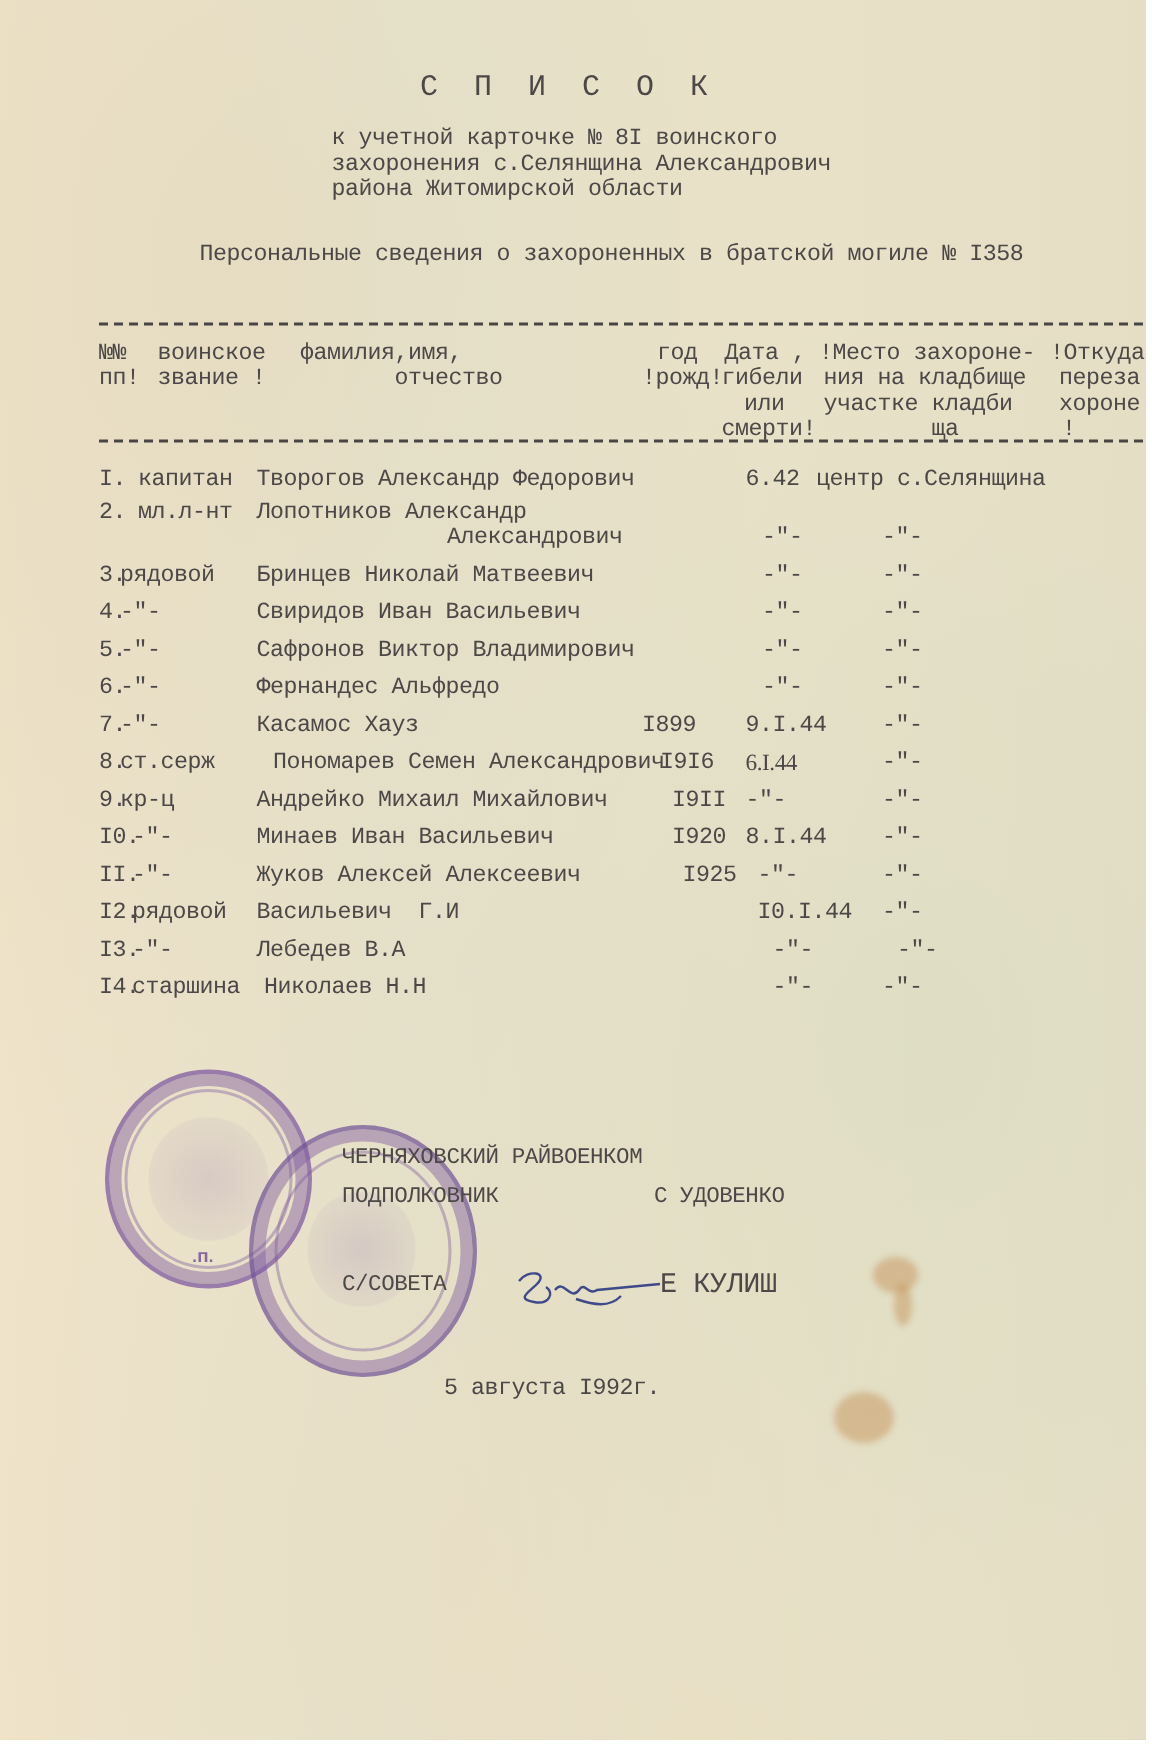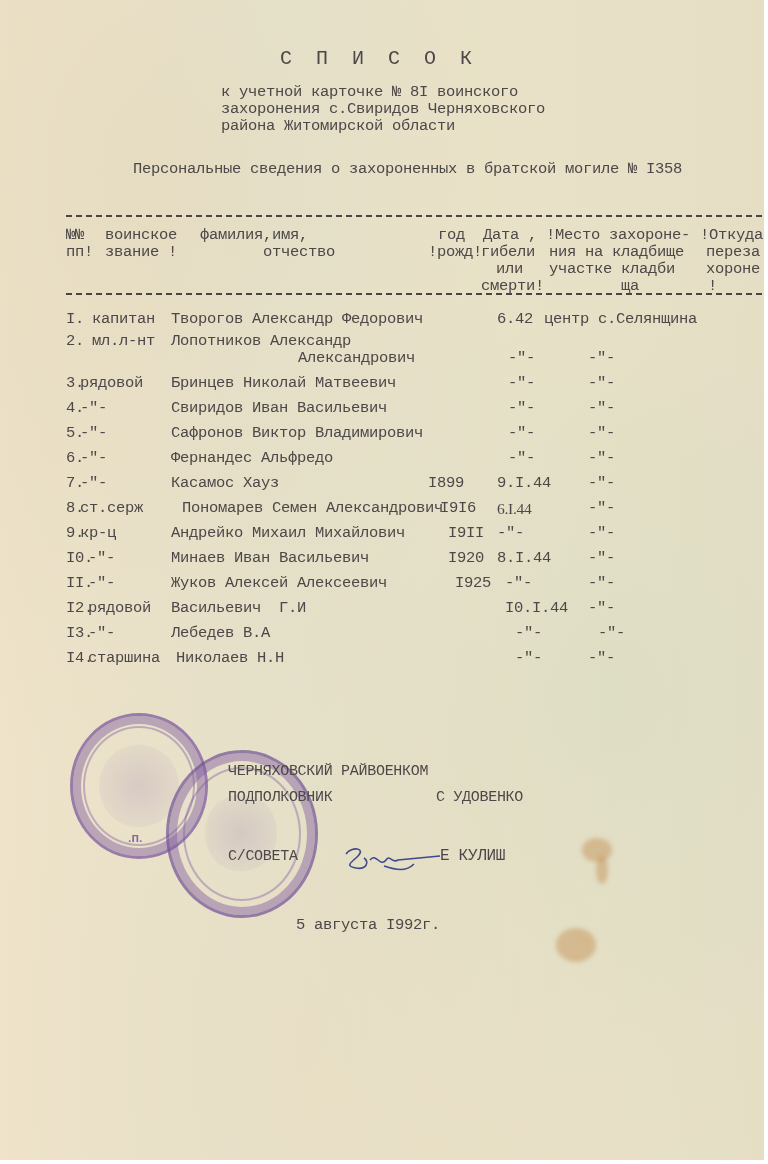--- a/index.html
+++ b/index.html
@@ -38,21 +38,21 @@
   .sig { position:absolute; }
   .sig path { fill:none; stroke:#3e4a8a; stroke-width:1.6; }
 </style>
 </head>
 <body>
 
 <div class="paper">
 
   <div class="t title" style="left:280px; top:50px;">С П И С О К</div>
   <div class="t" style="left:221px; top:84px;">к учетной карточке № 8I воинского</div>
-  <div class="t" style="left:221px; top:101px;">захоронения с.Свиридов Черняховского</div>
+  <div class="t" style="left:221px; top:101px;">захоронения с.Селянщина Александрович</div>
   <div class="t" style="left:221px; top:118px;">района Житомирской области</div>
   <div class="t" style="left:133px; top:161px;">Персональные сведения о захороненных в братской могиле № I358</div>
 
   <div class="rule" style="left:66px; top:215px; width:696px;"></div>
   <div class="rule" style="left:66px; top:293px; width:696px;"></div>
 
   <div>
     <div class="t" style="left:66px; top:227px;">№№</div>
     <div class="t" style="left:66px; top:244px;">пп!</div>
     <div class="t" style="left:105px; top:227px;">воинское</div>
@@ -203,21 +203,21 @@
   </div>
   <div class="stamp" style="left:166px; top:750px; width:146px; height:162px; border-color:rgba(110,80,150,0.7);">
     <div class="inner" style="left:14px; top:14px; width:114px; height:130px;"></div>
     <div class="emblem" style="left:36px; top:40px; width:72px; height:80px;"></div>
   </div>
 
   <div class="t" style="left:228px; top:763px; font-size:15px;">ЧЕРНЯХОВСКИЙ РАЙВОЕНКОМ</div>
   <div class="t" style="left:228px; top:789px; font-size:15px;">ПОДПОЛКОВНИК</div>
   <div class="t" style="left:436px; top:789px; font-size:15px;">С УДОВЕНКО</div>
   <div class="t" style="left:228px; top:848px; font-size:15px;">С/СОВЕТА</div>
-  <div class="t" style="left:440px; top:848px; font-size:16px;">Е КУЛИШ</div>
+  <div class="t" style="left:440px; top:848px; font-size:19px;">Е КУЛИШ</div>
 
   <svg class="sig" style="left:340px; top:840px;" width="110" height="40" viewBox="0 0 110 40">
     <path d="M6 14 C12 6, 26 8, 18 16 C12 22, 4 26, 16 28 C26 30, 30 22, 24 18 M30 20 C36 12, 40 28, 46 20 C50 14, 52 24, 58 20 L100 16 M44 26 C56 30, 66 32, 74 24"></path>
   </svg>
 
   <div class="t" style="left:296px; top:917px;">5 августа I992г.</div>
 
   <div class="stain" style="left:582px; top:838px; width:30px; height:24px;"></div>
   <div class="stain" style="left:596px; top:856px; width:12px; height:28px;"></div>
   <div class="stain" style="left:556px; top:928px; width:40px; height:34px;"></div>

